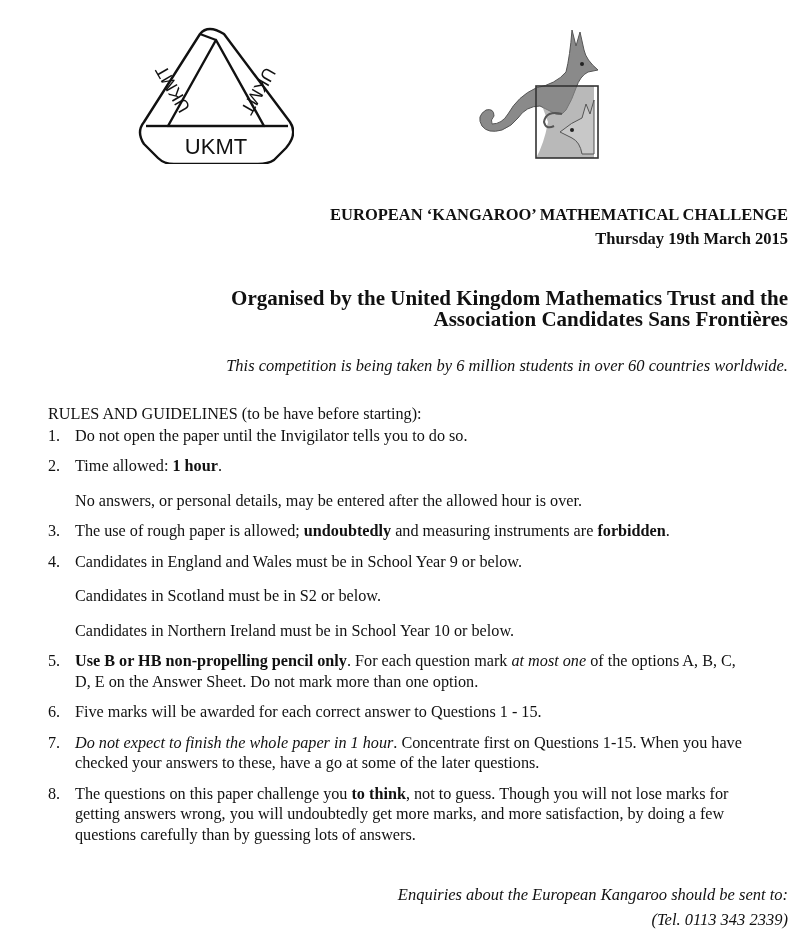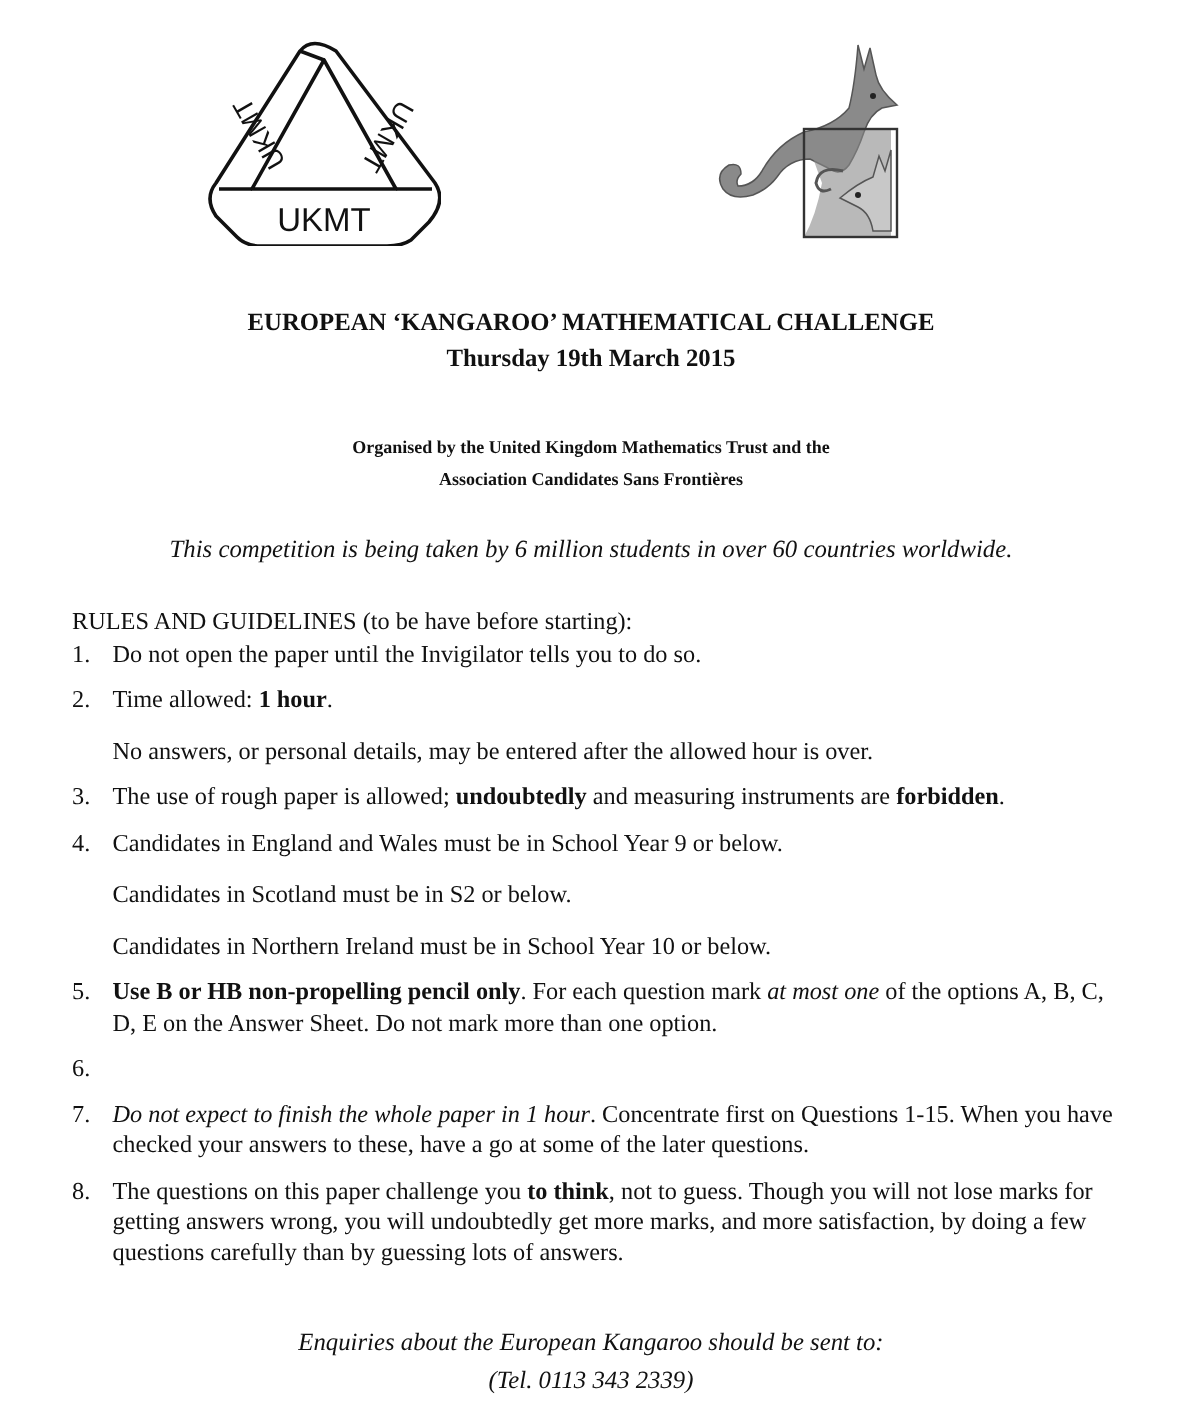--- a/index.html
+++ b/index.html
@@ -1,22 +1,22 @@
 <!DOCTYPE html>
 <html><head>
 <meta charset="utf-8">
 <style>
   html, body { margin: 0; padding: 0; background: #ffffff; }
   body { width: 788px; height: 949px; position: relative; overflow: hidden;
          font-family: "Liberation Serif", serif; color: #111; }
   .logo-ukmt { position: absolute; left: 138px; top: 26px; width: 156px; height: 138px; }
   .logo-kangaroo { position: absolute; left: 476px; top: 26px; width: 130px; height: 136px; }
-  .center { position: absolute; left: 0; width: 788px; text-align: center; }
+  .center { position: absolute; left: 0; width: 788px; text-align: right; }
   .title { top: 203px; font-weight: bold; font-size: 16.5px; line-height: 24px; }
-  .org { top: 288px; font-weight: bold; font-size: 12px; line-height: 21px; }
+  .org { top: 288px; font-weight: bold; font-size: 21px; line-height: 21px; }
   .tagline { top: 356px; font-style: italic; font-size: 16.5px; }
   .rules { position: absolute; left: 48px; top: 404px; width: 700px; font-size: 16.2px; line-height: 20.5px; }
   .rules-heading { margin-bottom: 1px; }
   .rule { display: flex; margin-bottom: 10px; }
   .rule .num { width: 27px; flex-shrink: 0; }
   .rule .body p { margin: 0; }
   .rule .body p + p { margin-top: 14px; }
   .footer { top: 884px; font-style: italic; font-size: 16.5px; line-height: 21px; }
   .footer .tel { margin-top: 4px; }
 </style>
@@ -90,20 +90,21 @@
       </div>
       <div class="rule">
         <span class="num">5.</span>
         <div class="body">
           <p><b>Use B or HB non-propelling pencil only</b><span>. For each question mark </span><i>at most one</i><span> of the options A, B, C, D, E on the Answer Sheet. Do not mark more than one option.</span></p>
         </div>
       </div>
       <div class="rule">
         <span class="num">6.</span>
         <div class="body">
+          <p><span>Five marks will be awarded for each correct answer to Questions 1 - 15.</span></p>
         </div>
       </div>
       <div class="rule">
         <span class="num">7.</span>
         <div class="body">
           <p><i>Do not expect to finish the whole paper in 1 hour</i><span>. Concentrate first on Questions 1-15. When you have checked your answers to these, have a go at some of the later questions.</span></p>
         </div>
       </div>
       <div class="rule">
         <span class="num">8.</span>

